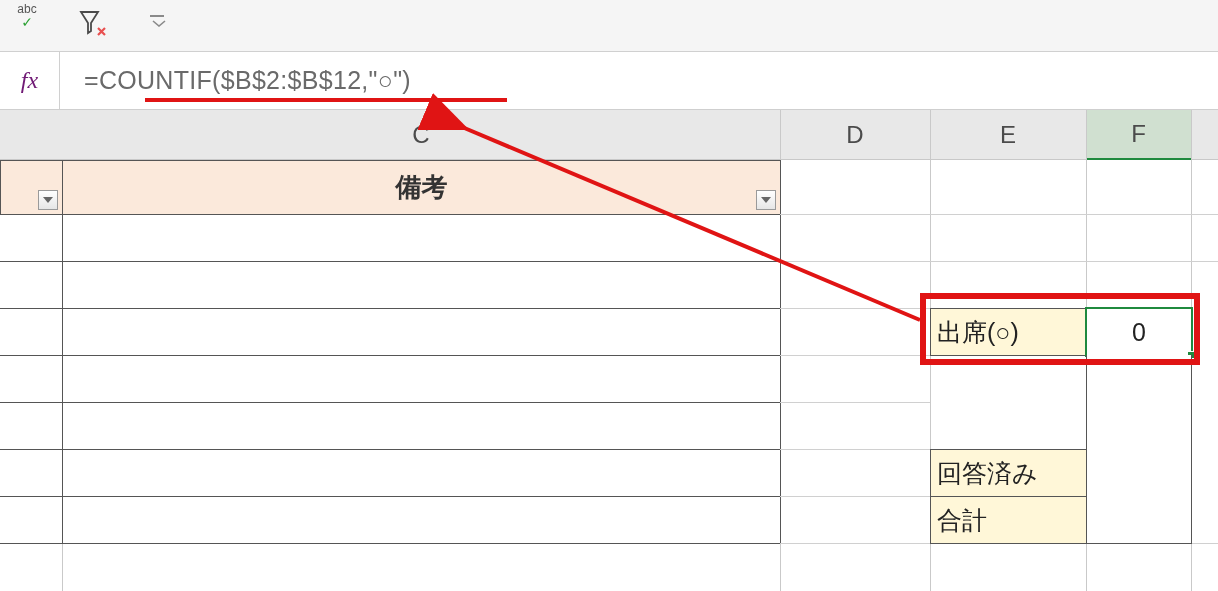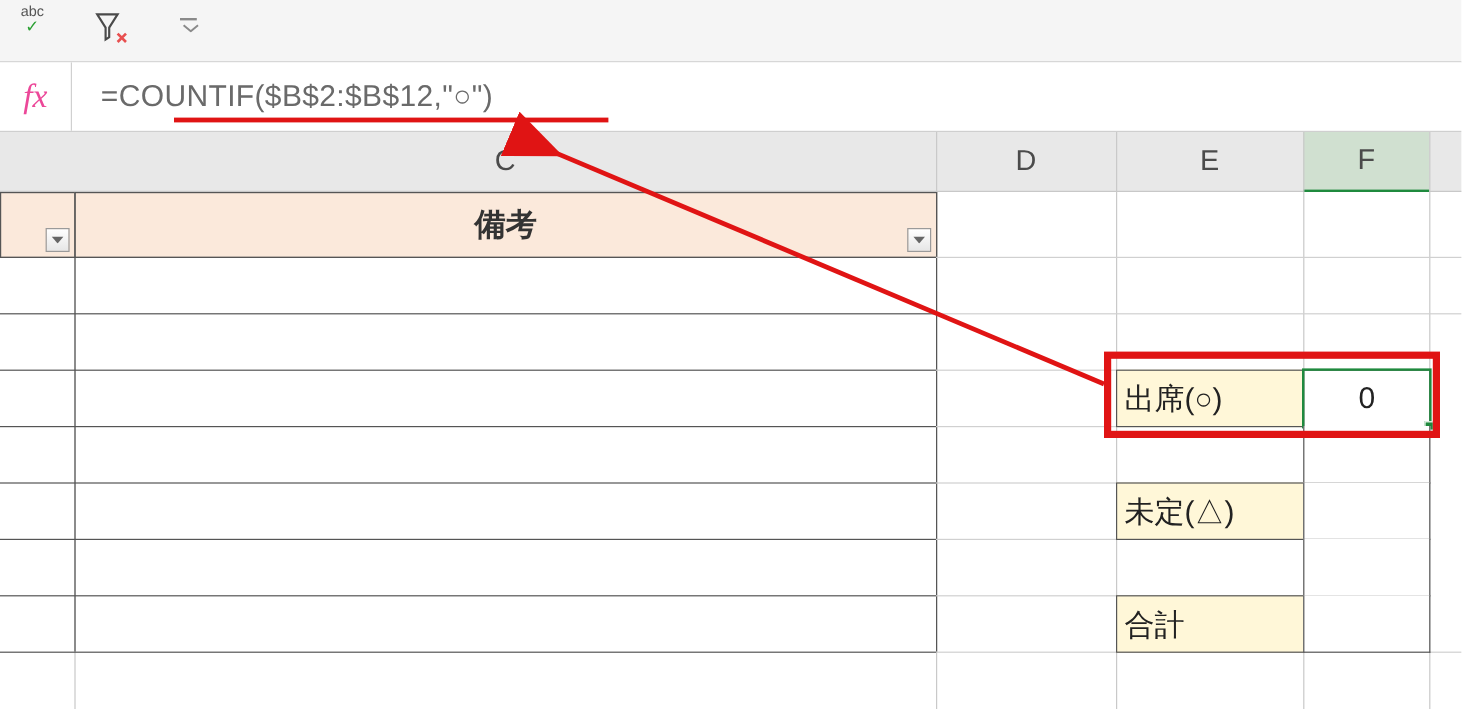--- a/index.html
+++ b/index.html
@@ -52,22 +52,22 @@
     border-bottom: 1px solid #cfcfcf;
     background: #fff;
   }
   .fx-label {
     width: 60px;
     display: flex;
     align-items: center;
     justify-content: center;
     font-style: italic;
     font-family: "Times New Roman", serif;
-    font-size: 28px;
-    color: #ec4899;
+    font-size: 24px;
+    color: #701a75;
     border-right: 1px solid #d0d0d0;
     height: 100%;
   }
   .formula-input-wrap {
     flex: 1;
     position: relative;
     height: 100%;
     display: flex;
     align-items: center;
     padding-left: 24px;
@@ -290,27 +290,27 @@
   </div>
   <div class="value-cell selected-cell" style="left:1086px; top:198px; width:106px; height:48px;">
     <span>0</span>
   </div>
   <div class="fill-handle" style="left:1187px; top:241px;"></div>
 
   <div class="value-cell" style="left:1086px; top:245px; width:106px; height:48px; border-top:none;">
     <span></span>
   </div>
 
-  <div class="summary-cell" style="left:930px; top:292px; width:157px; height:48px;">
-    <span>未定(△)</span>
-  </div>
   <div class="value-cell" style="left:1086px; top:292px; width:106px; height:48px; border-top:none;">
     <span></span>
   </div>
 
+  <div class="summary-cell" style="left:930px; top:339px; width:157px; height:48px;">
+    <span>回答済み</span>
+  </div>
   <div class="value-cell" style="left:1086px; top:339px; width:106px; height:48px; border-top:none;">
     <span></span>
   </div>
 
   <div class="summary-cell" style="left:930px; top:386px; width:157px; height:48px;">
     <span>合計</span>
   </div>
   <div class="value-cell" style="left:1086px; top:386px; width:106px; height:48px; border-top:none;">
     <span></span>
   </div>

